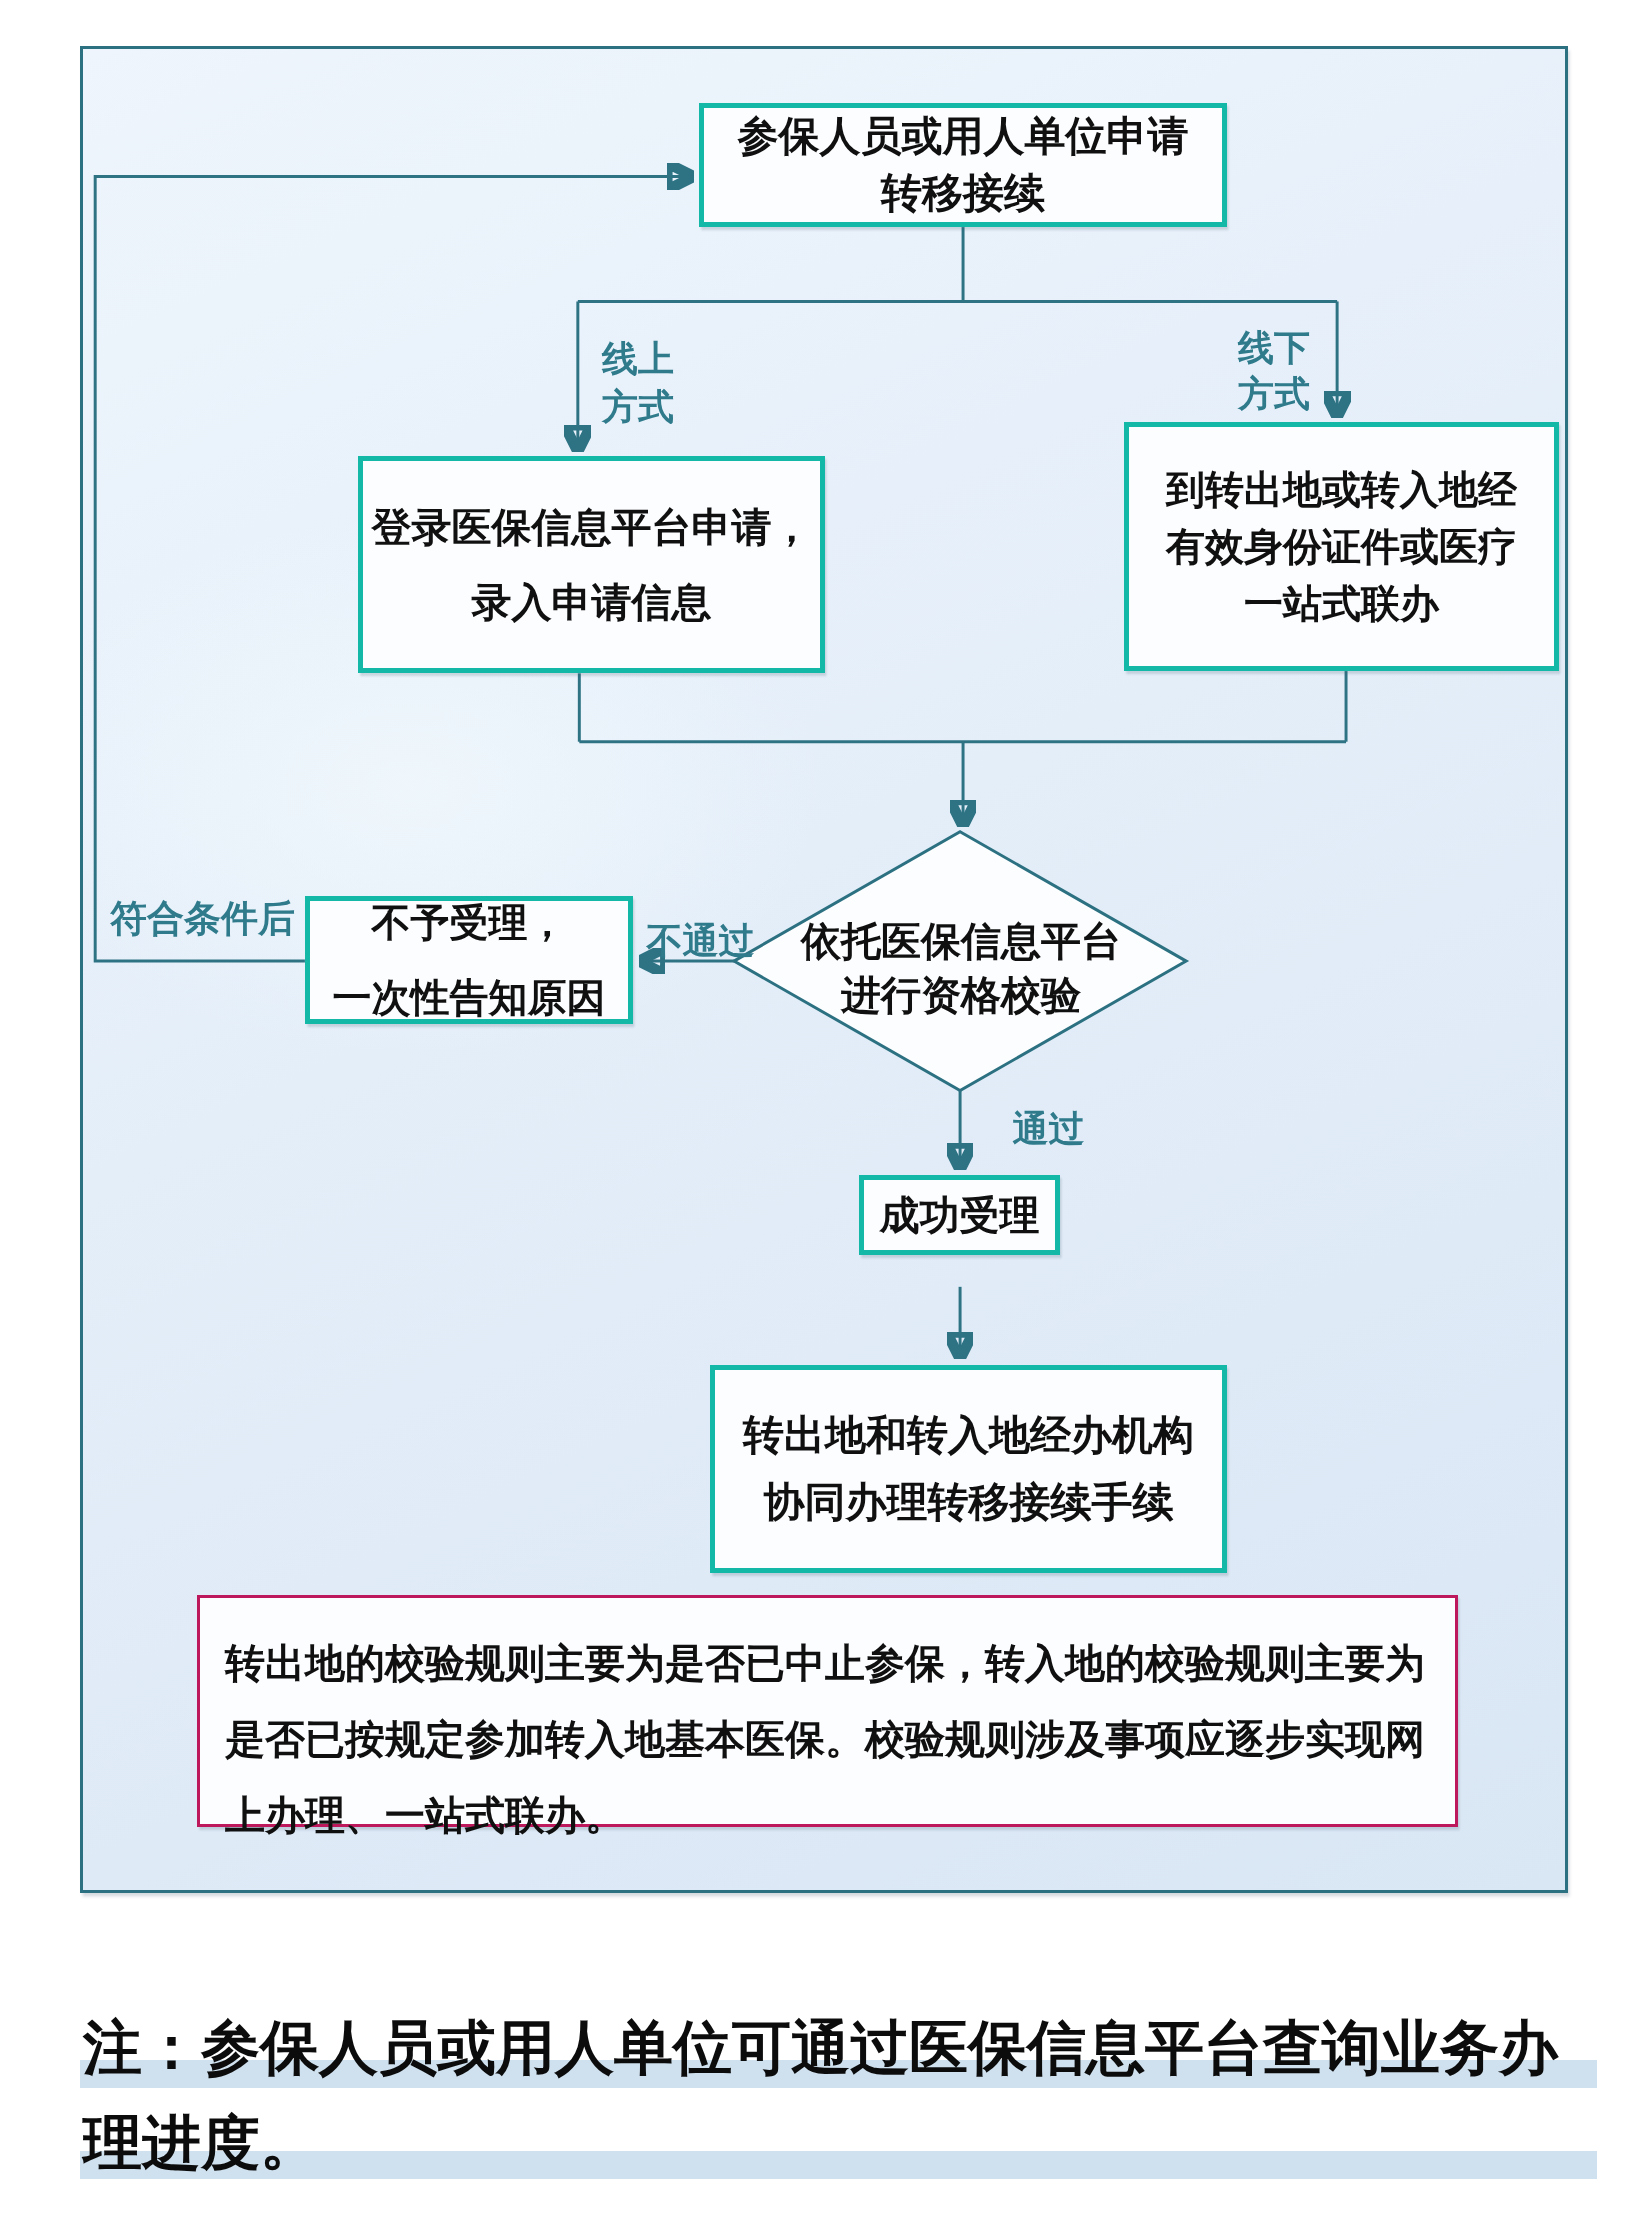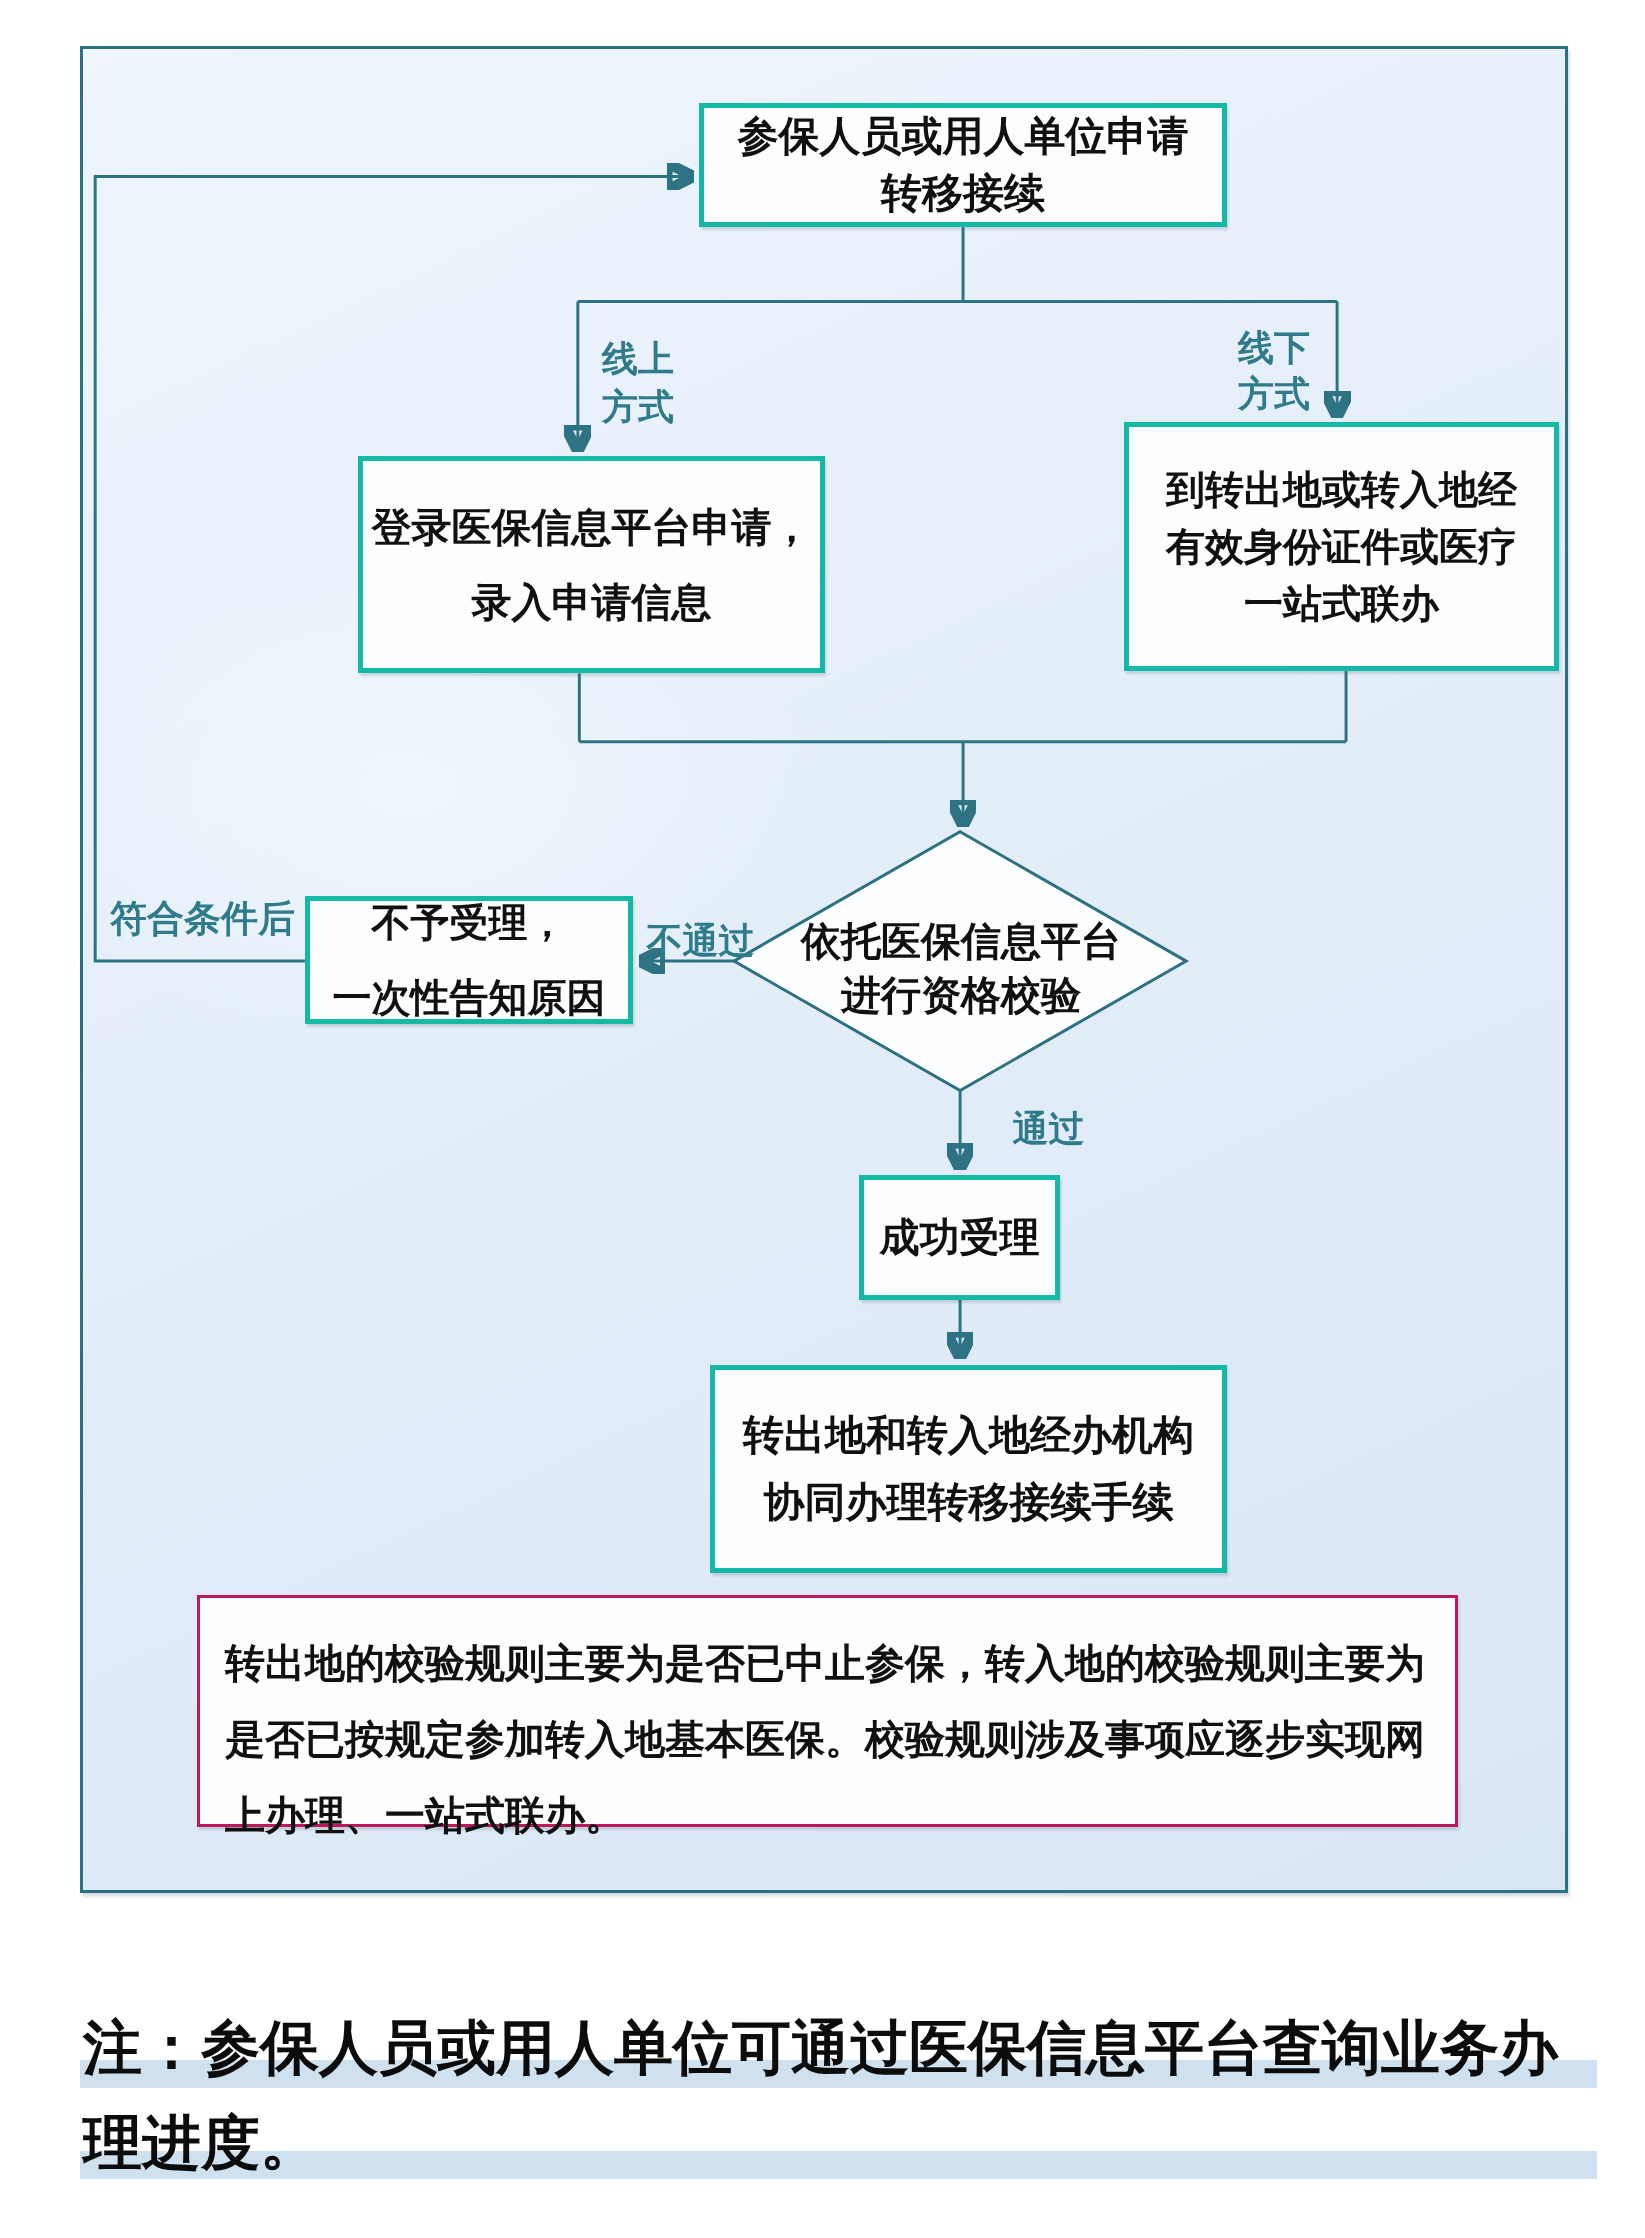--- a/index.html
+++ b/index.html
@@ -102,21 +102,21 @@
   <div class="diamond-text" style="left:751px;top:916px;width:420px;height:104px;font-size:40px;line-height:54px;">
     <span class="line">依托医保信息平台</span>
     <span class="line">进行资格校验</span>
   </div>
 
   <div class="box" style="left:305px;top:896px;width:328px;height:128px;font-size:39px;line-height:57px;gap:18px;">
     <span class="line">不予受理，</span>
     <span class="line">一次性告知原因</span>
   </div>
 
-  <div class="box" style="left:859px;top:1175px;width:201px;height:125px;font-size:40px;line-height:49px;">
+  <div class="box" style="left:859px;top:1175px;width:201px;height:80px;font-size:40px;line-height:49px;">
     <span class="line">成功受理</span>
   </div>
 
   <div class="box" style="left:710px;top:1365px;width:517px;height:208px;font-size:41px;line-height:67px;">
     <span class="line">转出地和转入地经办机构</span>
     <span class="line">协同办理转移接续手续</span>
   </div>
 
   <div class="flabel" style="left:582px;top:335px;width:112px;font-size:36px;line-height:48px;">
     <span class="line">线上</span>

